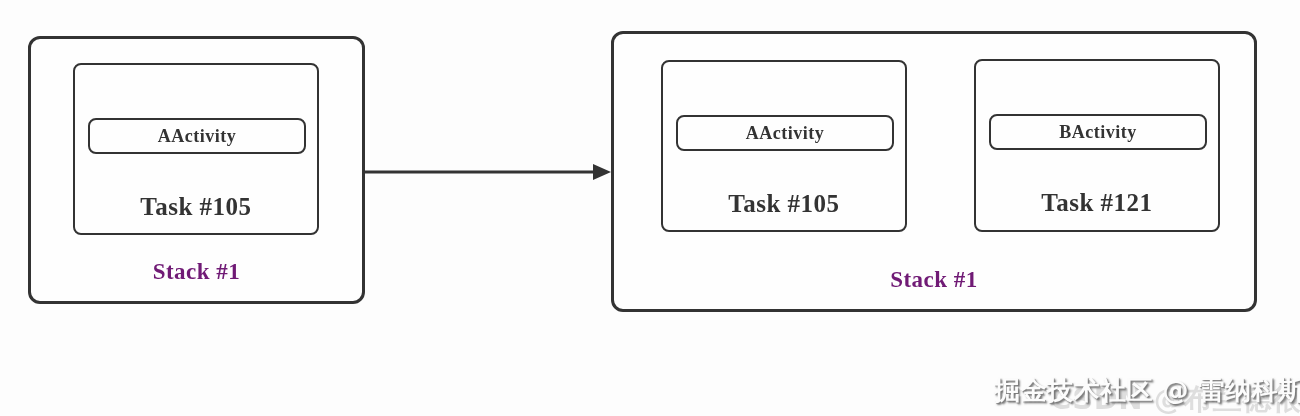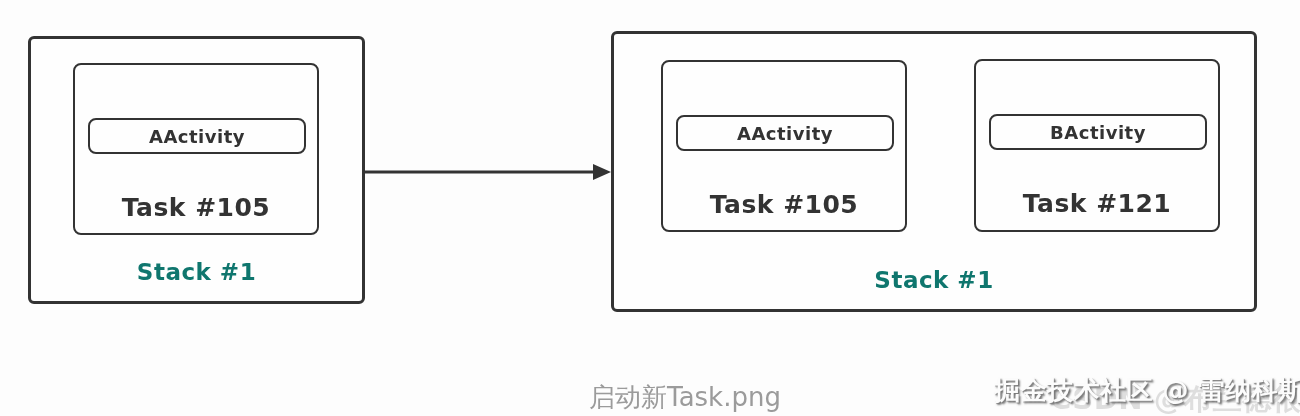--- a/index.html
+++ b/index.html
@@ -13,22 +13,23 @@
     height: 416px;
     background: #fdfdfd;
     overflow: hidden;
   }
 
   
   .stack-box {
     position: absolute;
     background: #fefefe;
     border: 3px solid #333333;
-    border-radius: 6px;
+    border-radius: 12px;
     box-sizing: border-box;
+    font-family: Liberation Serif, serif;
   }
   .stack-box.left  { left: 28px;  top: 36px; width: 337px; height: 268px; }
   .stack-box.right { left: 611px; top: 31px; width: 646px; height: 281px; }
 
   .task-box {
     position: absolute;
     background: #fefefe;
     border: 2.5px solid #333333;
     border-radius: 8px;
     box-sizing: border-box;
@@ -69,21 +70,21 @@
   }
 
   .stack-label {
     position: absolute;
     left: 0;
     bottom: 16px;
     width: 100%;
     text-align: center;
     font-size: 23px;
     font-weight: bold;
-    color: #0f766e;
+    color: #701a75;
     letter-spacing: 0.5px;
   }
 
   
   .arrow-svg {
     position: absolute;
     left: 365px;
     top: 159px;
     width: 248px;
     height: 26px;
@@ -155,20 +156,19 @@
       <div class="activity-btn">AActivity</div>
       <div class="task-label">Task #105</div>
     </div>
     <div class="task-box t2">
       <div class="activity-btn">BActivity</div>
       <div class="task-label">Task #121</div>
     </div>
     <div class="stack-label">Stack #1</div>
   </div>
 
-  <div class="caption">启动新Task.png</div>
 
   <div class="watermark-wrap">
     <div class="watermark-faint">CSDN @布兰德很帅</div>
     <div class="watermark-emboss">掘金技术社区 @ 雷纳科斯</div>
   </div>
 
 </div>
 
 </body></html>

